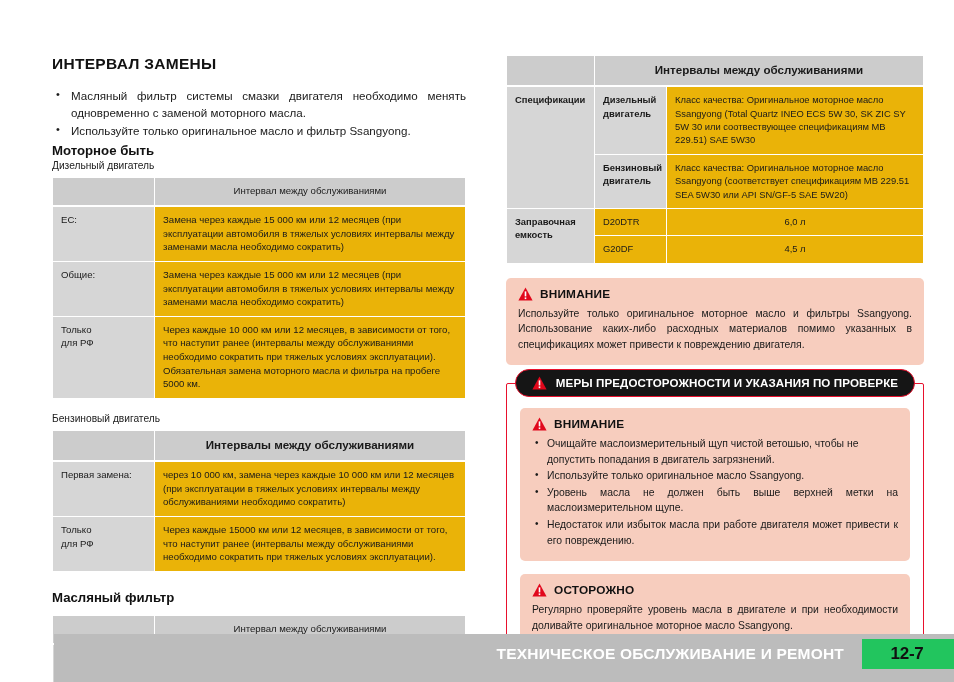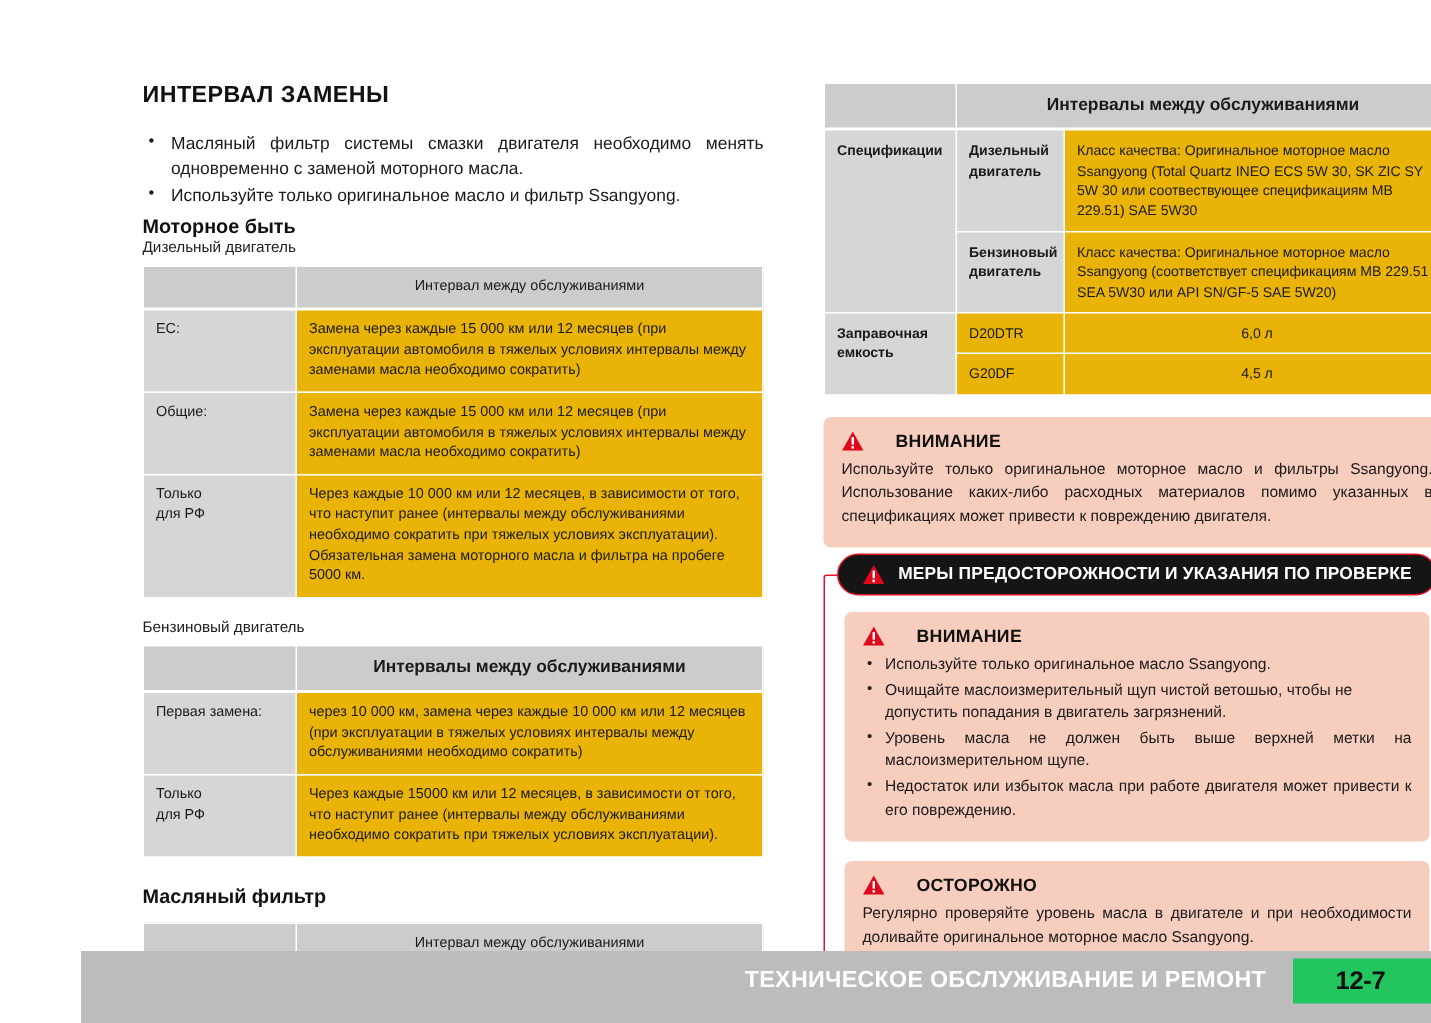--- a/index.html
+++ b/index.html
@@ -9,21 +9,21 @@
   }
   body {
     width: 954px; height: 682px;
     font-family: "Liberation Sans", "DejaVu Sans", sans-serif;
     color: #1a1a1a;
     position: relative;
     overflow: hidden;
   }
   .page {
     position: relative;
-    width: 954px; height: 682px; padding-left: 43px;
+    width: 954px; height: 682px;
   }
   .cols {
     display: flex;
     padding: 55px 30px 0 52px;
     gap: 40px;
   }
   .col-left { width: 414px; flex: none; }
   .col-right { width: 418px; flex: none; }
 
   h1.sec-title {
@@ -112,21 +112,21 @@
   
   .warn-box {
     background: #f7cdbe;
     border-radius: 5px;
     padding: 9px 12px 12px 12px;
     margin-top: 14px;
   }
   .warn-head {
     display: flex;
     align-items: center;
-    gap: 21px;
+    gap: 7px;
     margin-bottom: 5px;
   }
   .warn-head .wtitle {
     font-size: 11.8px;
     font-weight: bold;
     letter-spacing: 0.2px;
     color: #111;
   }
   .warn-body {
     font-size: 10.4px;
@@ -397,22 +397,22 @@
             <span class="tri">
               <svg width="15" height="14" viewBox="0 0 15 14">
                 <path d="M7.5 0.6 L14.6 13.4 L0.4 13.4 Z" fill="#e1071b"></path>
                 <rect x="6.7" y="4.4" width="1.6" height="5.0" fill="#ffffff"></rect>
                 <rect x="6.7" y="10.4" width="1.6" height="1.7" fill="#ffffff"></rect>
               </svg>
             </span>
             <span class="wtitle">ВНИМАНИЕ</span>
           </div>
           <ul class="warnlist">
+            <li class="nojust">Очищайте маслоизмерительный щуп чистой ветошью, чтобы не допустить попадания в двигатель загрязнений.</li>
             <li class="nojust">Используйте только оригинальное масло Ssangyong.</li>
-            <li class="nojust">Очищайте маслоизмерительный щуп чистой ветошью, чтобы не допустить попадания в двигатель загрязнений.</li>
             <li>Уровень масла не должен быть выше верхней метки на маслоизмерительном щупе.</li>
             <li>Недостаток или избыток масла при работе двигателя может привести к его повреждению.</li>
           </ul>
         </div>
 
         <div class="warn-box">
           <div class="warn-head">
             <span class="tri">
               <svg width="15" height="14" viewBox="0 0 15 14">
                 <path d="M7.5 0.6 L14.6 13.4 L0.4 13.4 Z" fill="#e1071b"></path>

